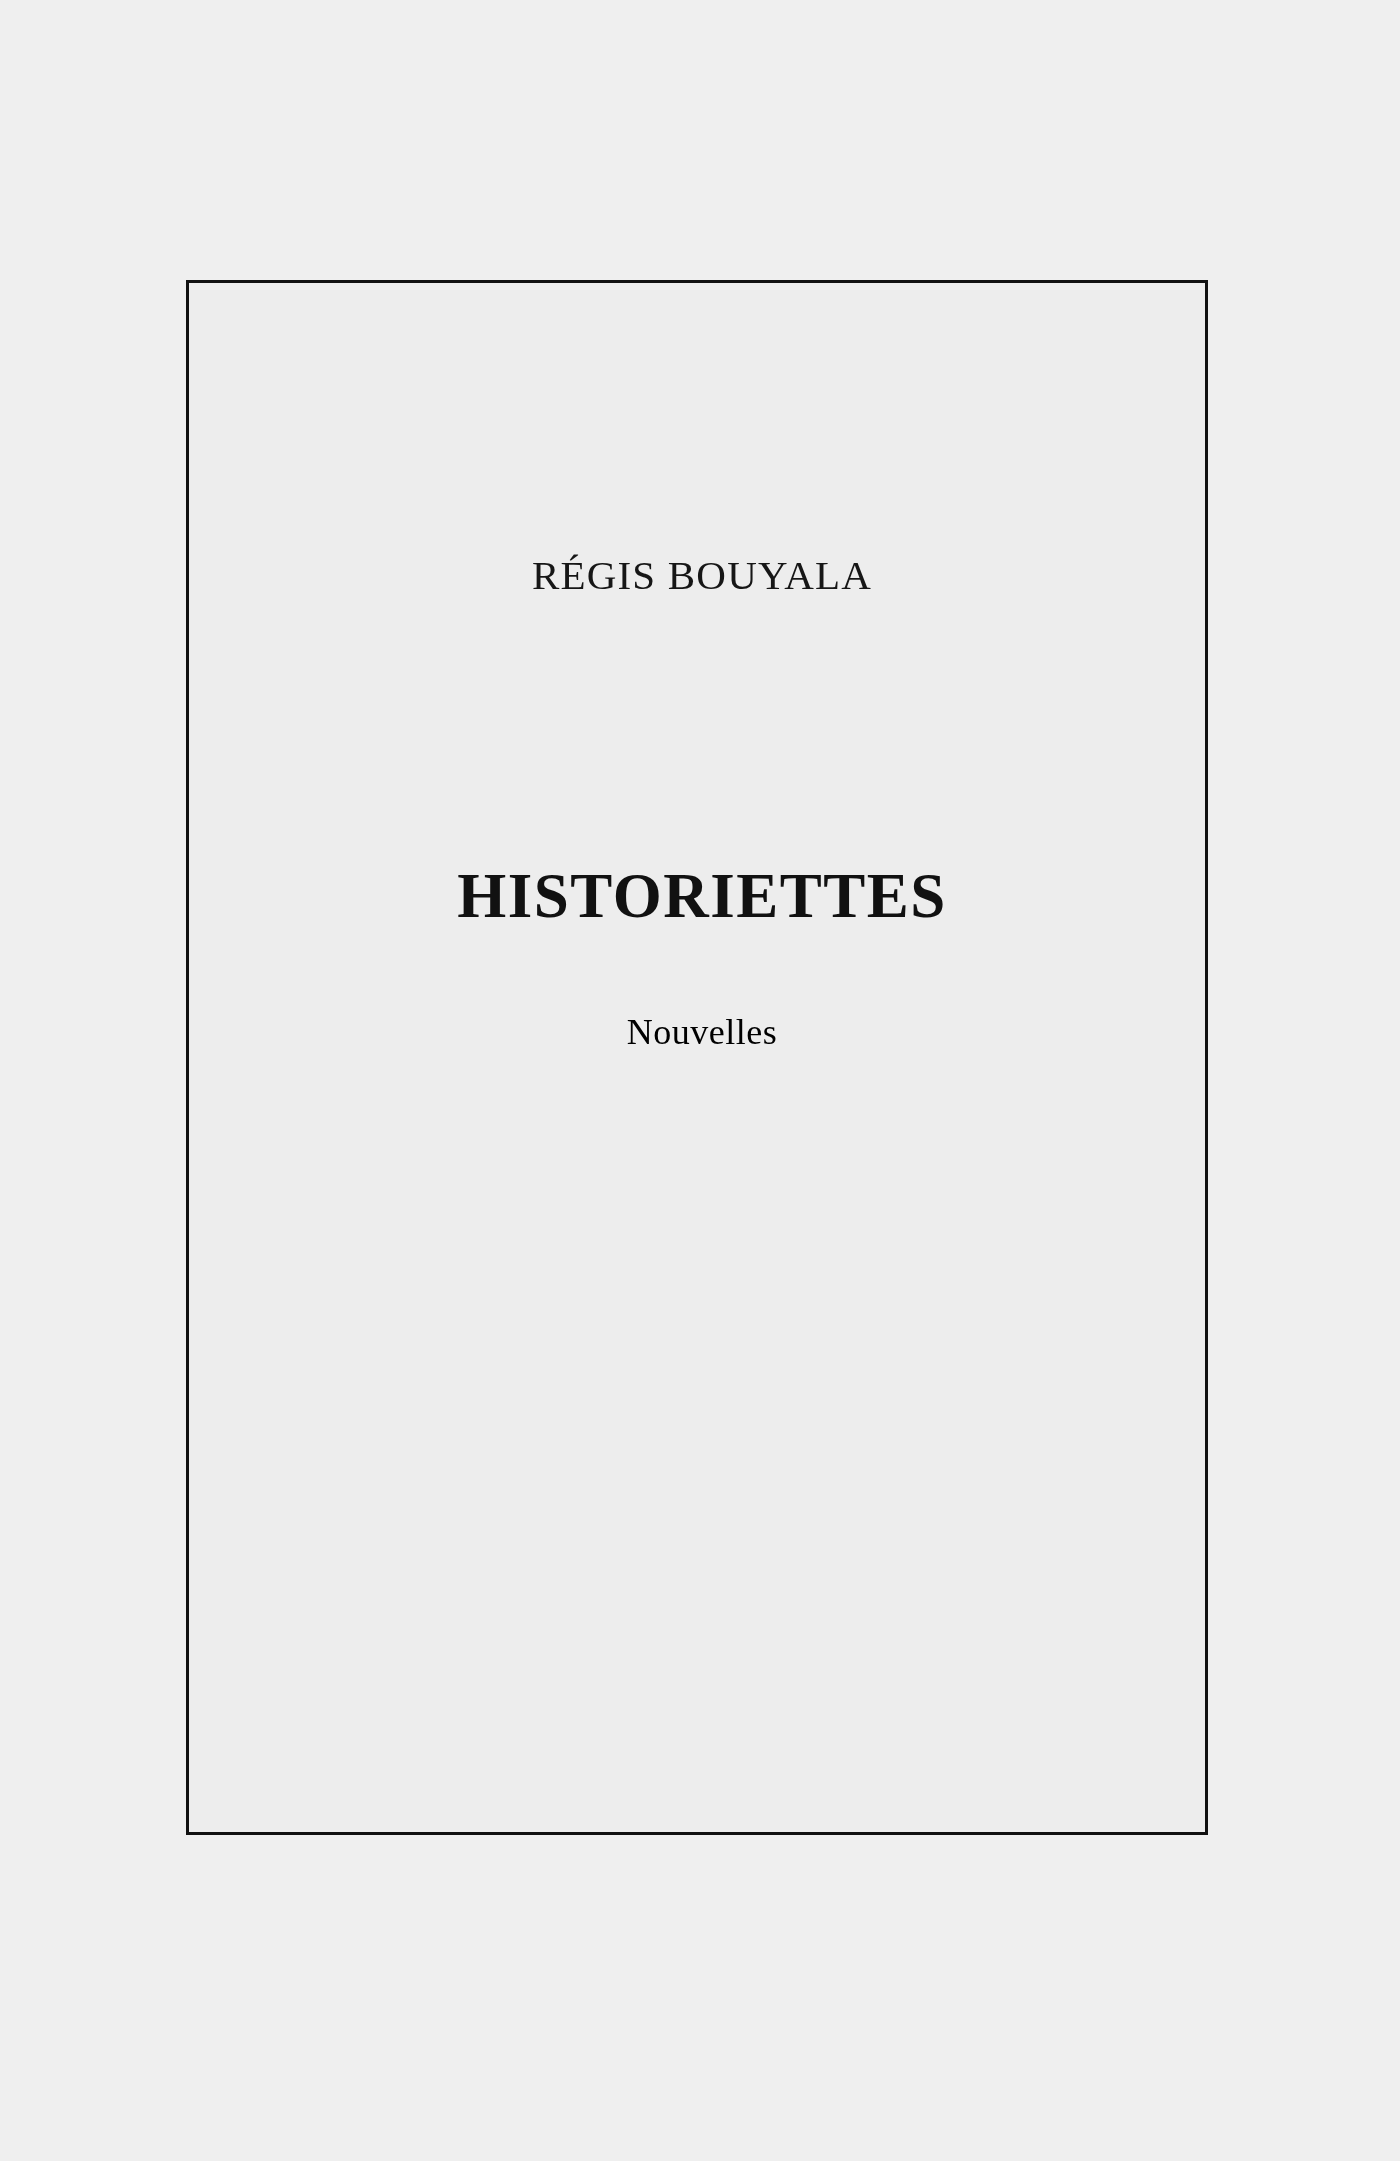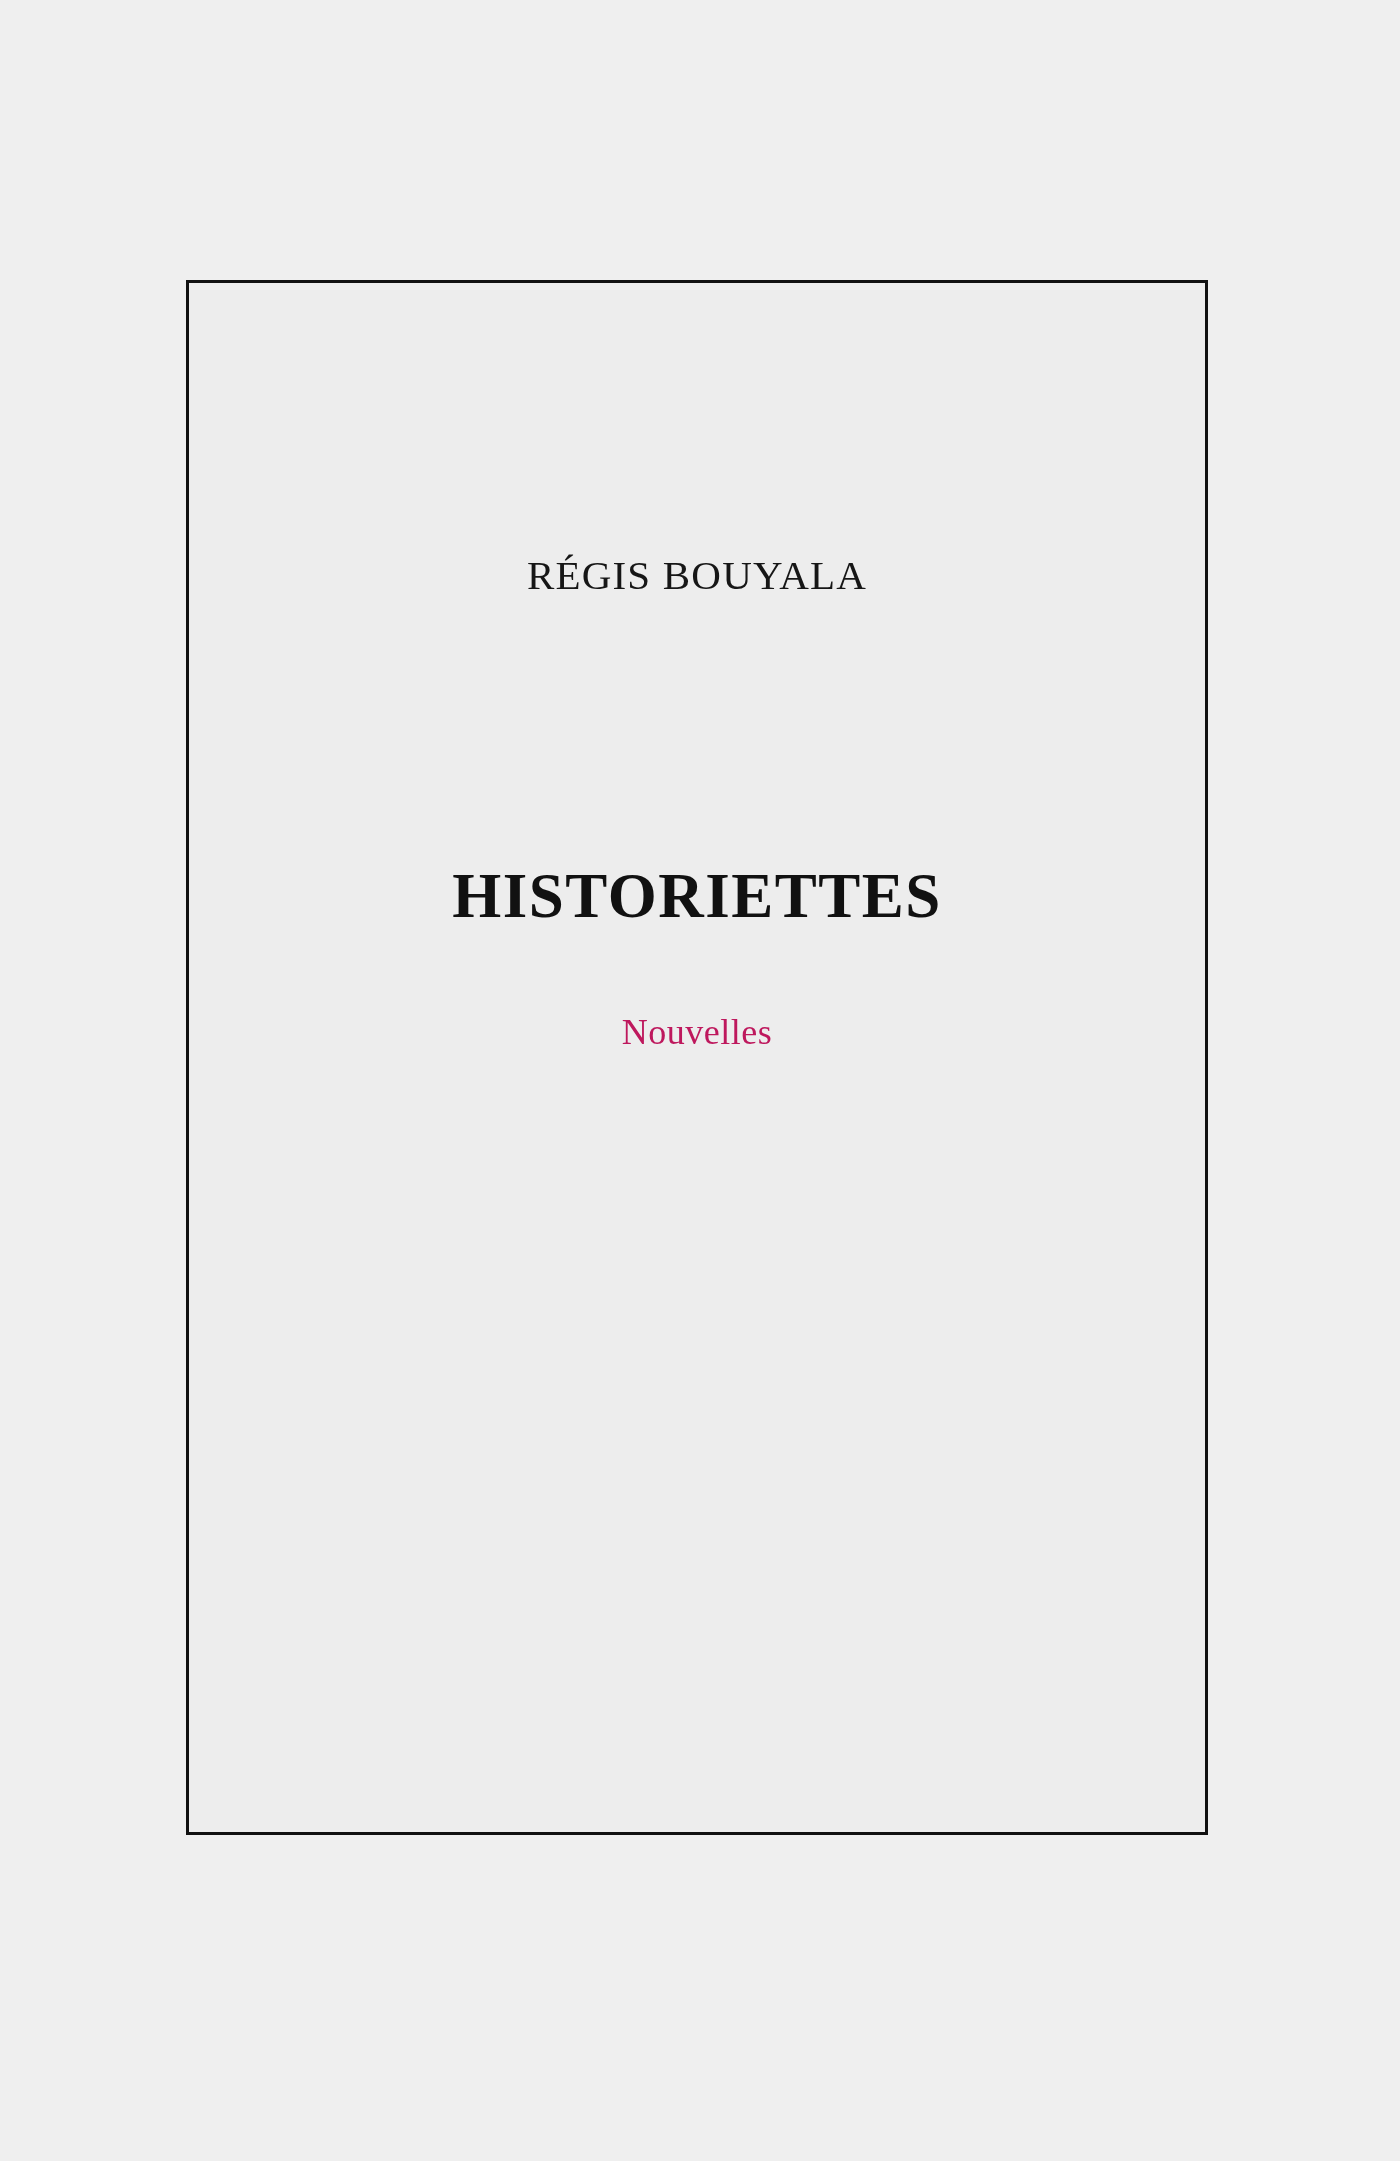--- a/index.html
+++ b/index.html
@@ -38,20 +38,21 @@
 
   .cover-inner {
     position: absolute;
     left: 0;
     top: 0;
     width: 100%;
     height: 100%;
     display: flex;
     flex-direction: column;
     align-items: center;
+    padding-left: 10px;
   }
 
   .author-name {
     position: absolute;
     left: 0;
     right: 0;
     top: 268px;
     text-align: center;
     font-family: "Liberation Serif", serif;
     font-size: 41px;
@@ -77,21 +78,21 @@
   .book-subtitle {
     position: absolute;
     left: 0;
     right: 0;
     top: 728px;
     text-align: center;
     font-family: "Liberation Serif", serif;
     font-size: 36px;
     font-weight: 400;
     letter-spacing: 0.5px;
-    color: #be185d;
+    color: #000000;
   }
 </style>
 </head>
 <body>
 
 <div class="page-canvas">
 
   <div class="cover-frame">
     <div class="cover-inner">
 

